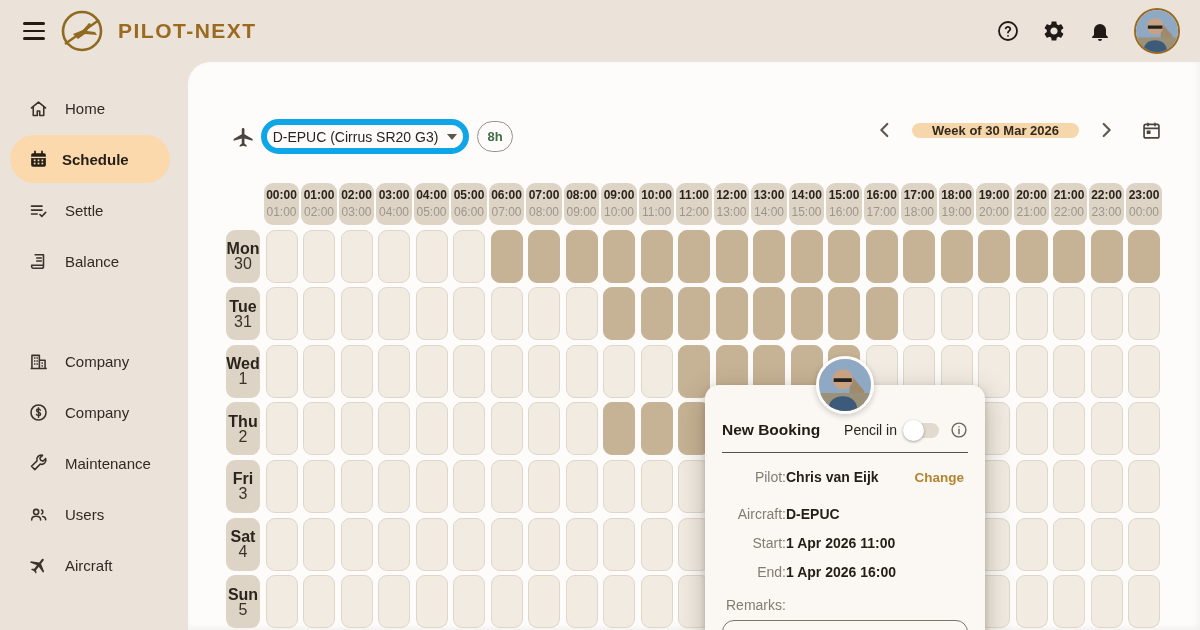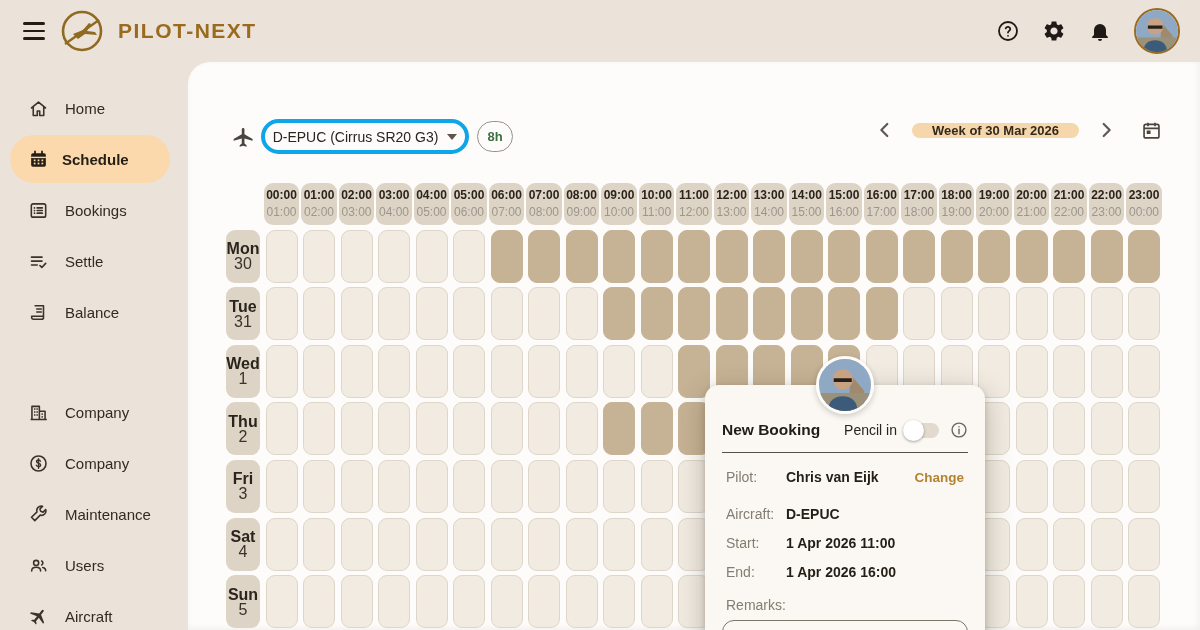--- a/index.html
+++ b/index.html
@@ -28,21 +28,21 @@
   .nav-item.active { background:#fbd9ad;gap:13px; }
   .nav-item.active .lbl { font-weight:700; color:#241e15; }
   .nav-gap { height:46px; }
 
   
   .panel { position:absolute; left:188px; top:62px; width:1012px; height:568px; background:#fdfcfa;
            border-top-left-radius:22px; box-shadow:-2px -2px 6px rgba(0,0,0,0.05) inset; }
 
   
   .plane-ico { position:absolute; left:44px; top:64px; width:23px; height:23px; color:#4a443c; }
-  .ac-select { position:absolute; left:73px; top:57px; width:208px; height:35px; border:4px solid #0ea5e9;
+  .ac-select { position:absolute; left:73px; top:57px; width:208px; height:35px; border:6px solid #0ea5e9;
                border-radius:18px; background:#fdfcfa; display:flex; align-items:center; justify-content:center;
                gap:9px; font-size:14px; color:#29241e; cursor:pointer; }
   .caret { width:0; height:0; border-left:5px solid transparent; border-right:5px solid transparent;
            border-top:6px solid #5c564e; }
   .chip-8h { position:absolute; left:289px; top:59px; width:36px; height:31px; border:1px solid #98928a;
              border-radius:16px; background:#fdfcfa; display:flex; align-items:center; justify-content:center;
              font-size:13px; font-weight:700; color:#3e6e44; cursor:pointer; }
   .weeknav { position:absolute; right:38px; top:57px; display:flex; align-items:center; gap:16px; }
   .chev { width:22px; height:22px; color:#5f5952; cursor:pointer; }
   .week-pill { height:15px; padding:0 20px; background:#f6d7ab; border-radius:15px; display:flex;
@@ -72,21 +72,21 @@
                   border:3px solid #fdfcfa; overflow:hidden; box-shadow:0 2px 6px rgba(0,0,0,0.2); }
   .popup-avatar svg { width:100%; height:100%; display:block; }
   .popup-head { display:flex; align-items:center; padding:0 2px; }
   .popup-title { font-size:15.5px; font-weight:700; color:#221c15; }
   .pencil-lbl { margin-left:auto; font-size:14px; color:#2a241d; }
   .toggle { width:34px; height:15px; background:#e3dacf; border-radius:8px; margin-left:8px; position:relative; cursor:pointer; }
   .toggle .knob { position:absolute; left:-2px; top:-3px; width:21px; height:21px; border-radius:50%;
                   background:#ffffff; box-shadow:0 1px 3px rgba(0,0,0,0.35); }
   .info-ico { width:18px; height:18px; color:#6e675e; margin-left:11px; cursor:pointer; }
   .popup-divider { height:1.4px; background:#55504a; margin:13px 2px 0 2px; }
-  .popup-fields { margin-top:16px; }
+  .popup-fields { margin-top:16px;text-align:right; }
   .f-row { display:flex; align-items:center; padding:0 6px; margin-top:13px; }
   .f-row.gap-lg { margin-top:21px; }
   .f-label { width:60px; font-size:14px; color:#837c71; flex:0 0 60px; }
   .f-value { font-size:14px; font-weight:700; color:#241e17; }
   .f-action { margin-left:auto; font-size:13.5px; font-weight:700; color:#b3832f; cursor:pointer; }
   .remarks-lbl { font-size:14px; color:#837c71; margin:17px 0 0 6px; }
   .remarks-input { margin:7px 2px 0 2px; height:34px; border:1px solid #7a746b; border-radius:12px;
                    background:#fbf8f4; width:calc(100% - 4px); }
 </style>
 </head>
@@ -147,34 +147,20 @@
           <rect x="15.4" y="12" width="2" height="2"></rect>
           <rect x="6.6" y="15.6" width="2" height="2"></rect>
           <rect x="11" y="15.6" width="2" height="2"></rect>
           <rect x="15.4" y="15.6" width="2" height="2"></rect>
         </g>
       </svg>
       <span class="lbl">Schedule</span>
     </div>
     <div class="nav-item">
       <svg viewBox="0 0 24 24" class="ico">
-        <rect x="3.8" y="4.4" width="16.4" height="15.2" rx="2" fill="none" stroke="currentColor" stroke-width="1.8"></rect>
-        <g stroke="currentColor" stroke-width="1.8" stroke-linecap="round">
-          <path d="M10.4 9h6M10.4 12h6M10.4 15h6"></path>
-        </g>
-        <g fill="currentColor">
-          <circle cx="7.4" cy="9" r="1"></circle>
-          <circle cx="7.4" cy="12" r="1"></circle>
-          <circle cx="7.4" cy="15" r="1"></circle>
-        </g>
-      </svg>
-      <span class="lbl">Bookings</span>
-    </div>
-    <div class="nav-item">
-      <svg viewBox="0 0 24 24" class="ico">
         <g stroke="currentColor" stroke-width="1.9" stroke-linecap="round" fill="none">
           <path d="M4 7h12M4 11.5h12M4 16h6.5"></path>
           <path d="M13.6 16.6l2.2 2.2 4.4-4.6" stroke-linejoin="round"></path>
         </g>
       </svg>
       <span class="lbl">Settle</span>
     </div>
     <div class="nav-item">
       <svg viewBox="0 0 24 24" class="ico">
         <g fill="none" stroke="currentColor" stroke-width="1.8" stroke-linejoin="round">

